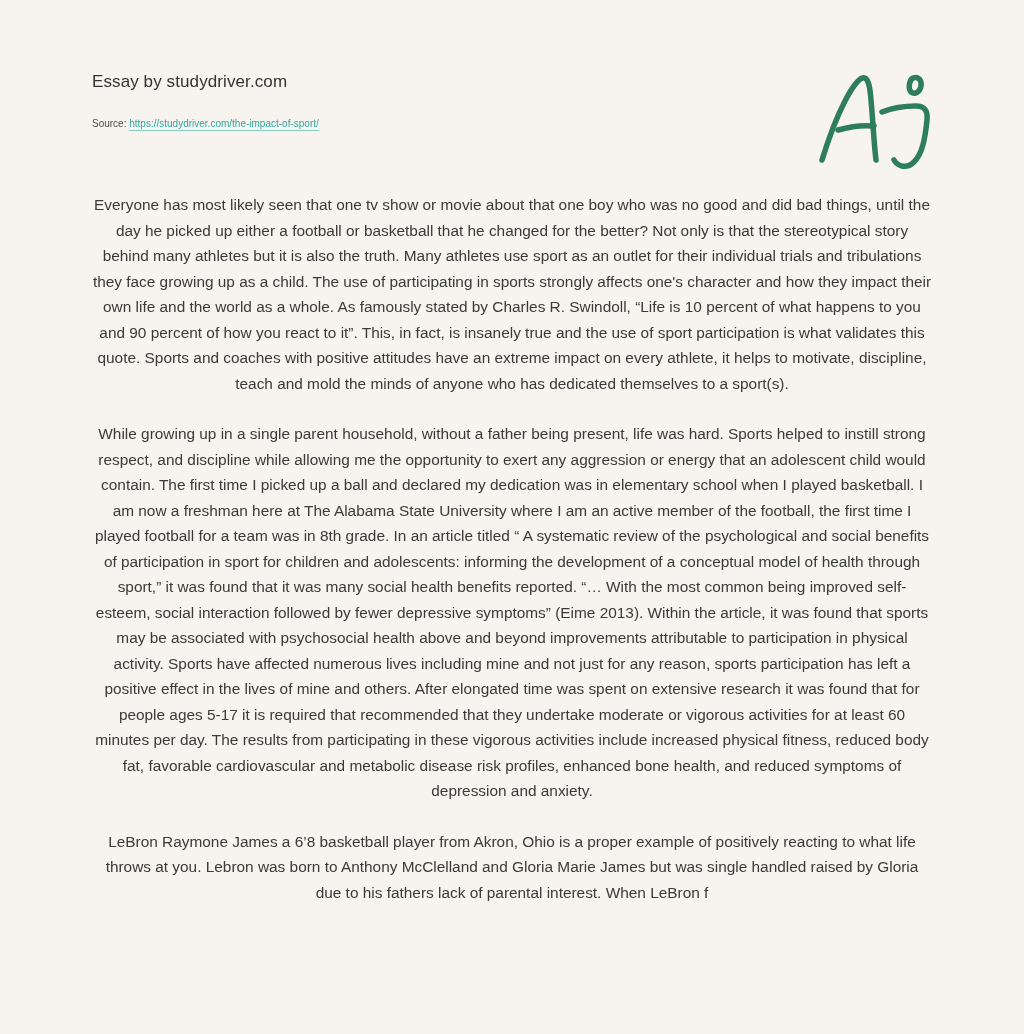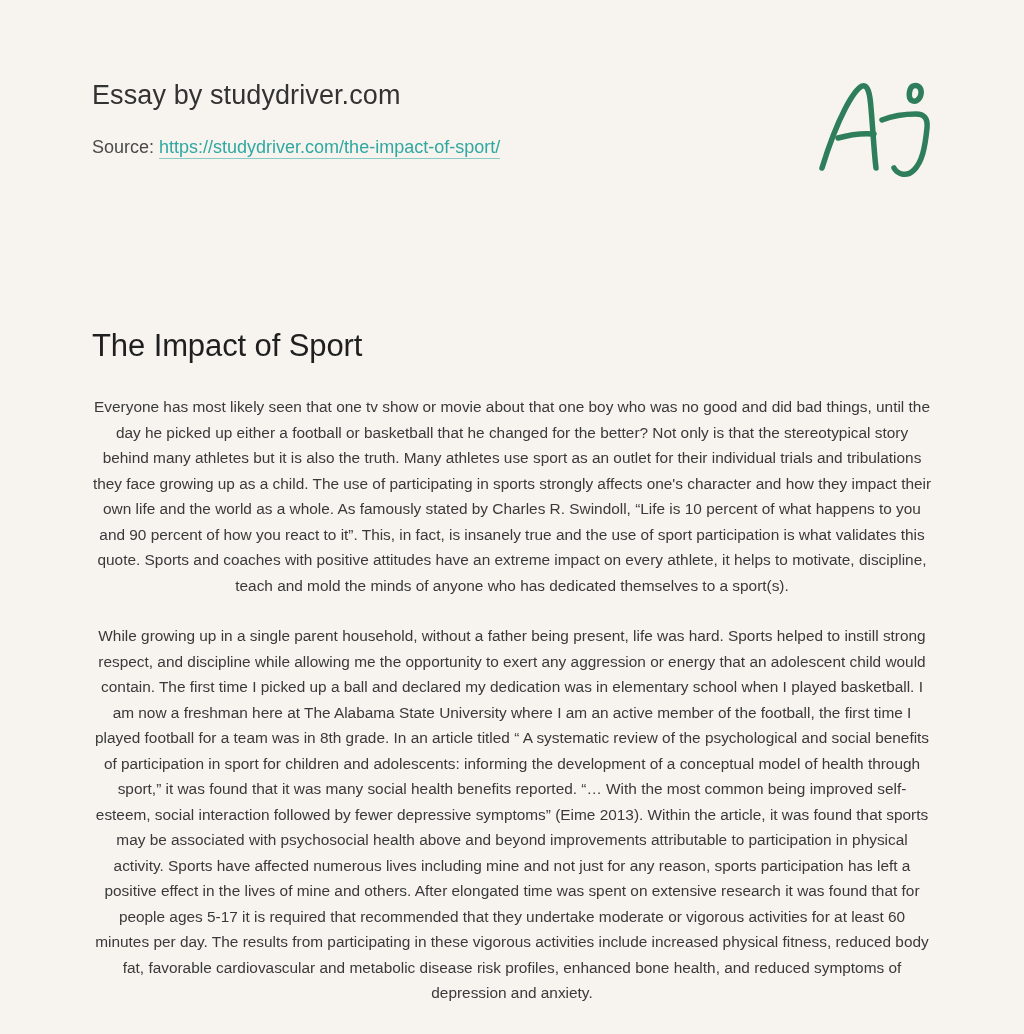--- a/index.html
+++ b/index.html
@@ -19,31 +19,31 @@
     width: 1024px;
     min-height: 1034px;
     box-sizing: border-box;
     padding: 72px 92px 0 92px;
   }
   .masthead {
     position: relative;
     min-height: 120px;
   }
   .essay-by {
-    font-size: 27px;
+    font-size: 17px;
     color: #333333;
     letter-spacing: 0.1px;
-    margin: 8px 0 26px 0;
+    margin: 0 0 26px 0;
     font-weight: 400;
   }
   .essay-by .brand {
     font-weight: 400;
   }
   .source-line {
-    font-size: 18px;
+    font-size: 10px;
     color: #4a4a4a;
     margin: 0;
   }
   .source-label {
     color: #4a4a4a;
   }
   .source-url {
     color: #2fa8a0;
     text-decoration: none;
     border-bottom: 1px solid rgba(47,168,160,0.55);
@@ -100,21 +100,20 @@
           <path d="M10 96 C 26 44, 42 18, 50 14 C 56 12, 58 22, 59 36 C 61 58, 62 80, 64 96"></path>
           <path d="M26 66 C 40 62, 52 61, 62 62"></path>
           <path d="M70 48 C 80 44, 92 42, 104 42 C 112 42, 116 46, 115 56 C 113 76, 110 90, 102 98 C 95 105, 86 103, 82 96"></path>
           <path d="M101 14 C 106 12, 110 16, 109 22 C 108 28, 103 31, 99 28 C 96 25, 97 16, 101 14 Z"></path>
         </g>
       </svg>
     </div>
 
   </div>
 
-  <h1 class="doc-title">The Impact of Sport</h1>
 
   <div class="body-copy">
     <p>Everyone has most likely seen that one tv show or movie about that one boy who was no good and did bad things, until the day he picked up either a football or basketball that he changed for the better? Not only is that the stereotypical story behind many athletes but it is also the truth. Many athletes use sport as an outlet for their individual trials and tribulations they face growing up as a child. The use of participating in sports strongly affects one's character and how they impact their own life and the world as a whole. As famously stated by Charles R. Swindoll, “Life is 10 percent of what happens to you and 90 percent of how you react to it”. This, in fact, is insanely true and the use of sport participation is what validates this quote. Sports and coaches with positive attitudes have an extreme impact on every athlete, it helps to motivate, discipline, teach and mold the minds of anyone who has dedicated themselves to a sport(s).</p>
     <p>While growing up in a single parent household, without a father being present, life was hard. Sports helped to instill strong respect, and discipline while allowing me the opportunity to exert any aggression or energy that an adolescent child would contain. The first time I picked up a ball and declared my dedication was in elementary school when I played basketball. I am now a freshman here at The Alabama State University where I am an active member of the football, the first time I played football for a team was in 8th grade. In an article titled “ A systematic review of the psychological and social benefits of participation in sport for children and adolescents: informing the development of a conceptual model of health through sport,” it was found that it was many social health benefits reported. “… With the most common being improved self-esteem, social interaction followed by fewer depressive symptoms” (Eime 2013). Within the article, it was found that sports may be associated with psychosocial health above and beyond improvements attributable to participation in physical activity. Sports have affected numerous lives including mine and not just for any reason, sports participation has left a positive effect in the lives of mine and others. After elongated time was spent on extensive research it was found that for people ages 5-17 it is required that recommended that they undertake moderate or vigorous activities for at least 60 minutes per day. The results from participating in these vigorous activities include increased physical fitness, reduced body fat, favorable cardiovascular and metabolic disease risk profiles, enhanced bone health, and reduced symptoms of depression and anxiety.</p>
     <p>LeBron Raymone James a 6’8 basketball player from Akron, Ohio is a proper example of positively reacting to what life throws at you. Lebron was born to Anthony McClelland and Gloria Marie James but was single handled raised by Gloria due to his fathers lack of parental interest. When LeBron f</p>
   </div>
 
 </div>
 
 </body></html>

